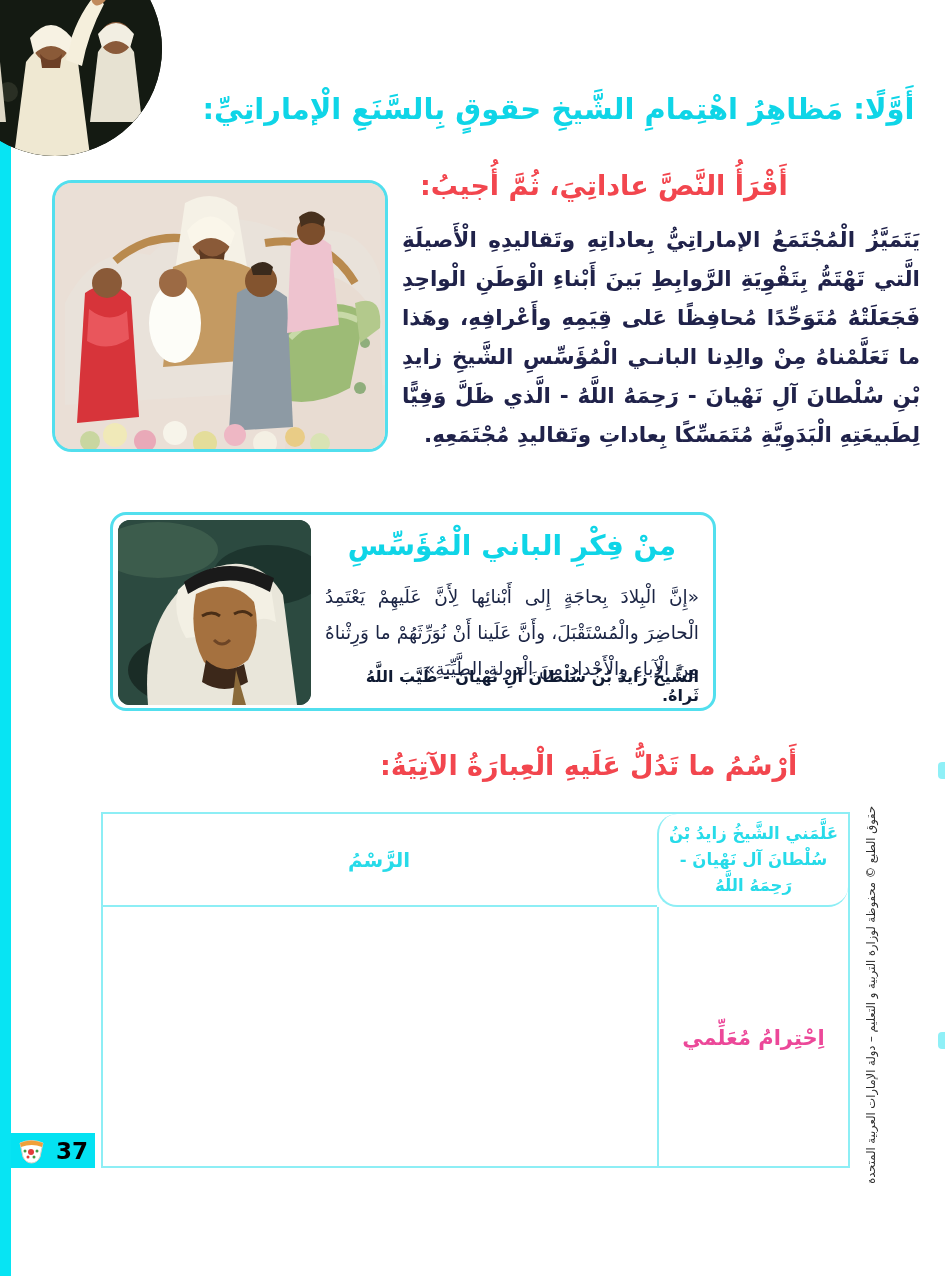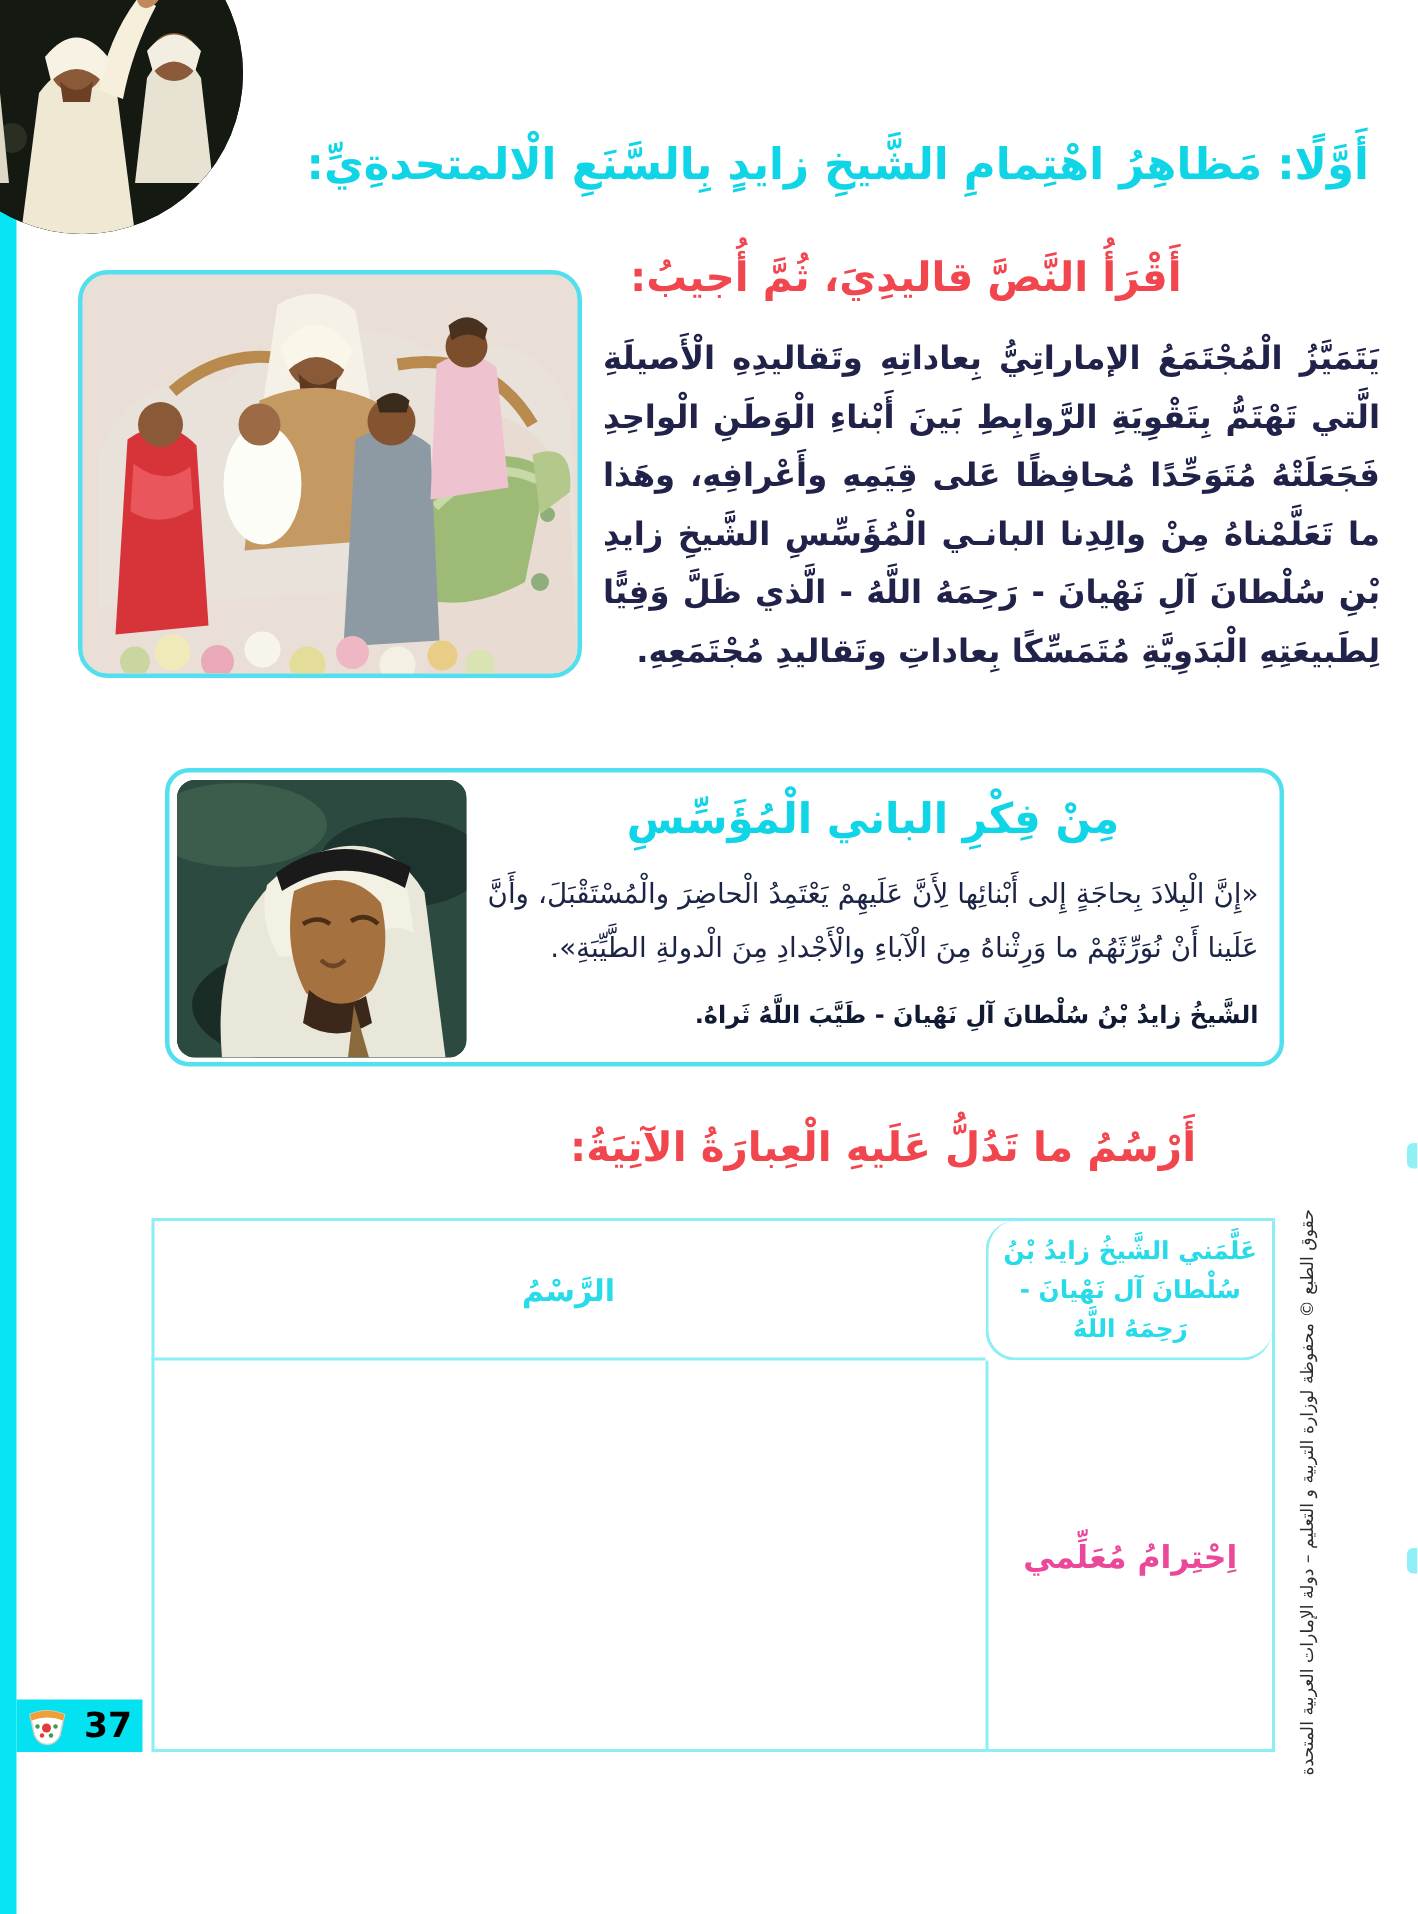--- a/index.html
+++ b/index.html
@@ -54,21 +54,21 @@
 
   
   .main-par {
     top: 220px; right: 25px; left: 402px; height: 290px;
     font-size: 21.5px; line-height: 39px; font-weight: 700;
     color: #20224a; text-align: justify; text-align-last: right;
   }
 
   
   .founder-box {
-    left: 110px; top: 512px; width: 746px; height: 199px;
+    left: 110px; top: 512px; width: 606px; height: 199px;
     border: 3px solid #52dfee; border-radius: 16px; background: #fff;
   }
   .founder-portrait {
     left: 5px; top: 5px; width: 193px; height: 185px;
     border-radius: 12px; overflow: hidden; background: #24403a;
   }
   .founder-title {
     top: 14px; right: 12px; left: 210px;
     text-align: center; font-size: 28px; font-weight: bold; color: #0fd5e7;
   }
@@ -139,23 +139,23 @@
 
     <path d="M78 120 q25 -34 52 0 l12 94 h-76 z" fill="#efe8d2"></path>
     <path d="M118 118 q6 -36 28 -64 l10 8 q-16 30 -22 62 z" fill="#f5efdc"></path>
     <ellipse cx="152" cy="52" rx="8" ry="12" fill="#c08a5c" transform="rotate(25 152 52)"></ellipse>
     <circle cx="103" cy="102" r="18" fill="#8a5a38"></circle>
     <path d="M82 96 q21 -26 42 0 l-4 16 q-17 -16 -34 0 z" fill="#f7f2e3"></path>
     <path d="M92 112 q11 12 22 0 l-2 14 h-18 z" fill="#6d4026"></path>
   </svg>
 </div>
 
-<div class="abs h-first">أَوَّلًا: مَظاهِرُ اهْتِمامِ الشَّيخِ زايدٍ بِالسَّنَعِ الْالمتحدةِيِّ:</div>
-
-<div class="abs h-read">أَقْرَأُ النَّصَّ قاليدِيَ، ثُمَّ أُجيبُ:</div>
+<div class="abs h-first">أَوَّلًا: مَظاهِرُ اهْتِمامِ الشَّيخِ حقوقٍ بِالسَّنَعِ الْإماراتِيِّ:</div>
+
+<div class="abs h-read">أَقْرَأُ النَّصَّ عاداتِيَ، ثُمَّ أُجيبُ:</div>
 
 <div class="abs family-photo">
   <svg width="330" height="266" viewBox="0 0 330 266">
     <rect width="330" height="266" fill="#eadfd6"></rect>
 
     <path d="M10 120 q30 -60 85 -48 q60 -60 140 -20 q70 -20 90 40 l5 110 -320 20 z" fill="#e9e2da"></path>
     <path d="M60 78 q40 -34 90 -18" stroke="#b98a4e" stroke-width="8" fill="none"></path>
     <path d="M210 60 q60 -10 90 40" stroke="#b98a4e" stroke-width="8" fill="none"></path>
 
     <path d="M250 90 q60 0 75 60 l5 116 h-100 z" fill="#e8dcd2"></path>

